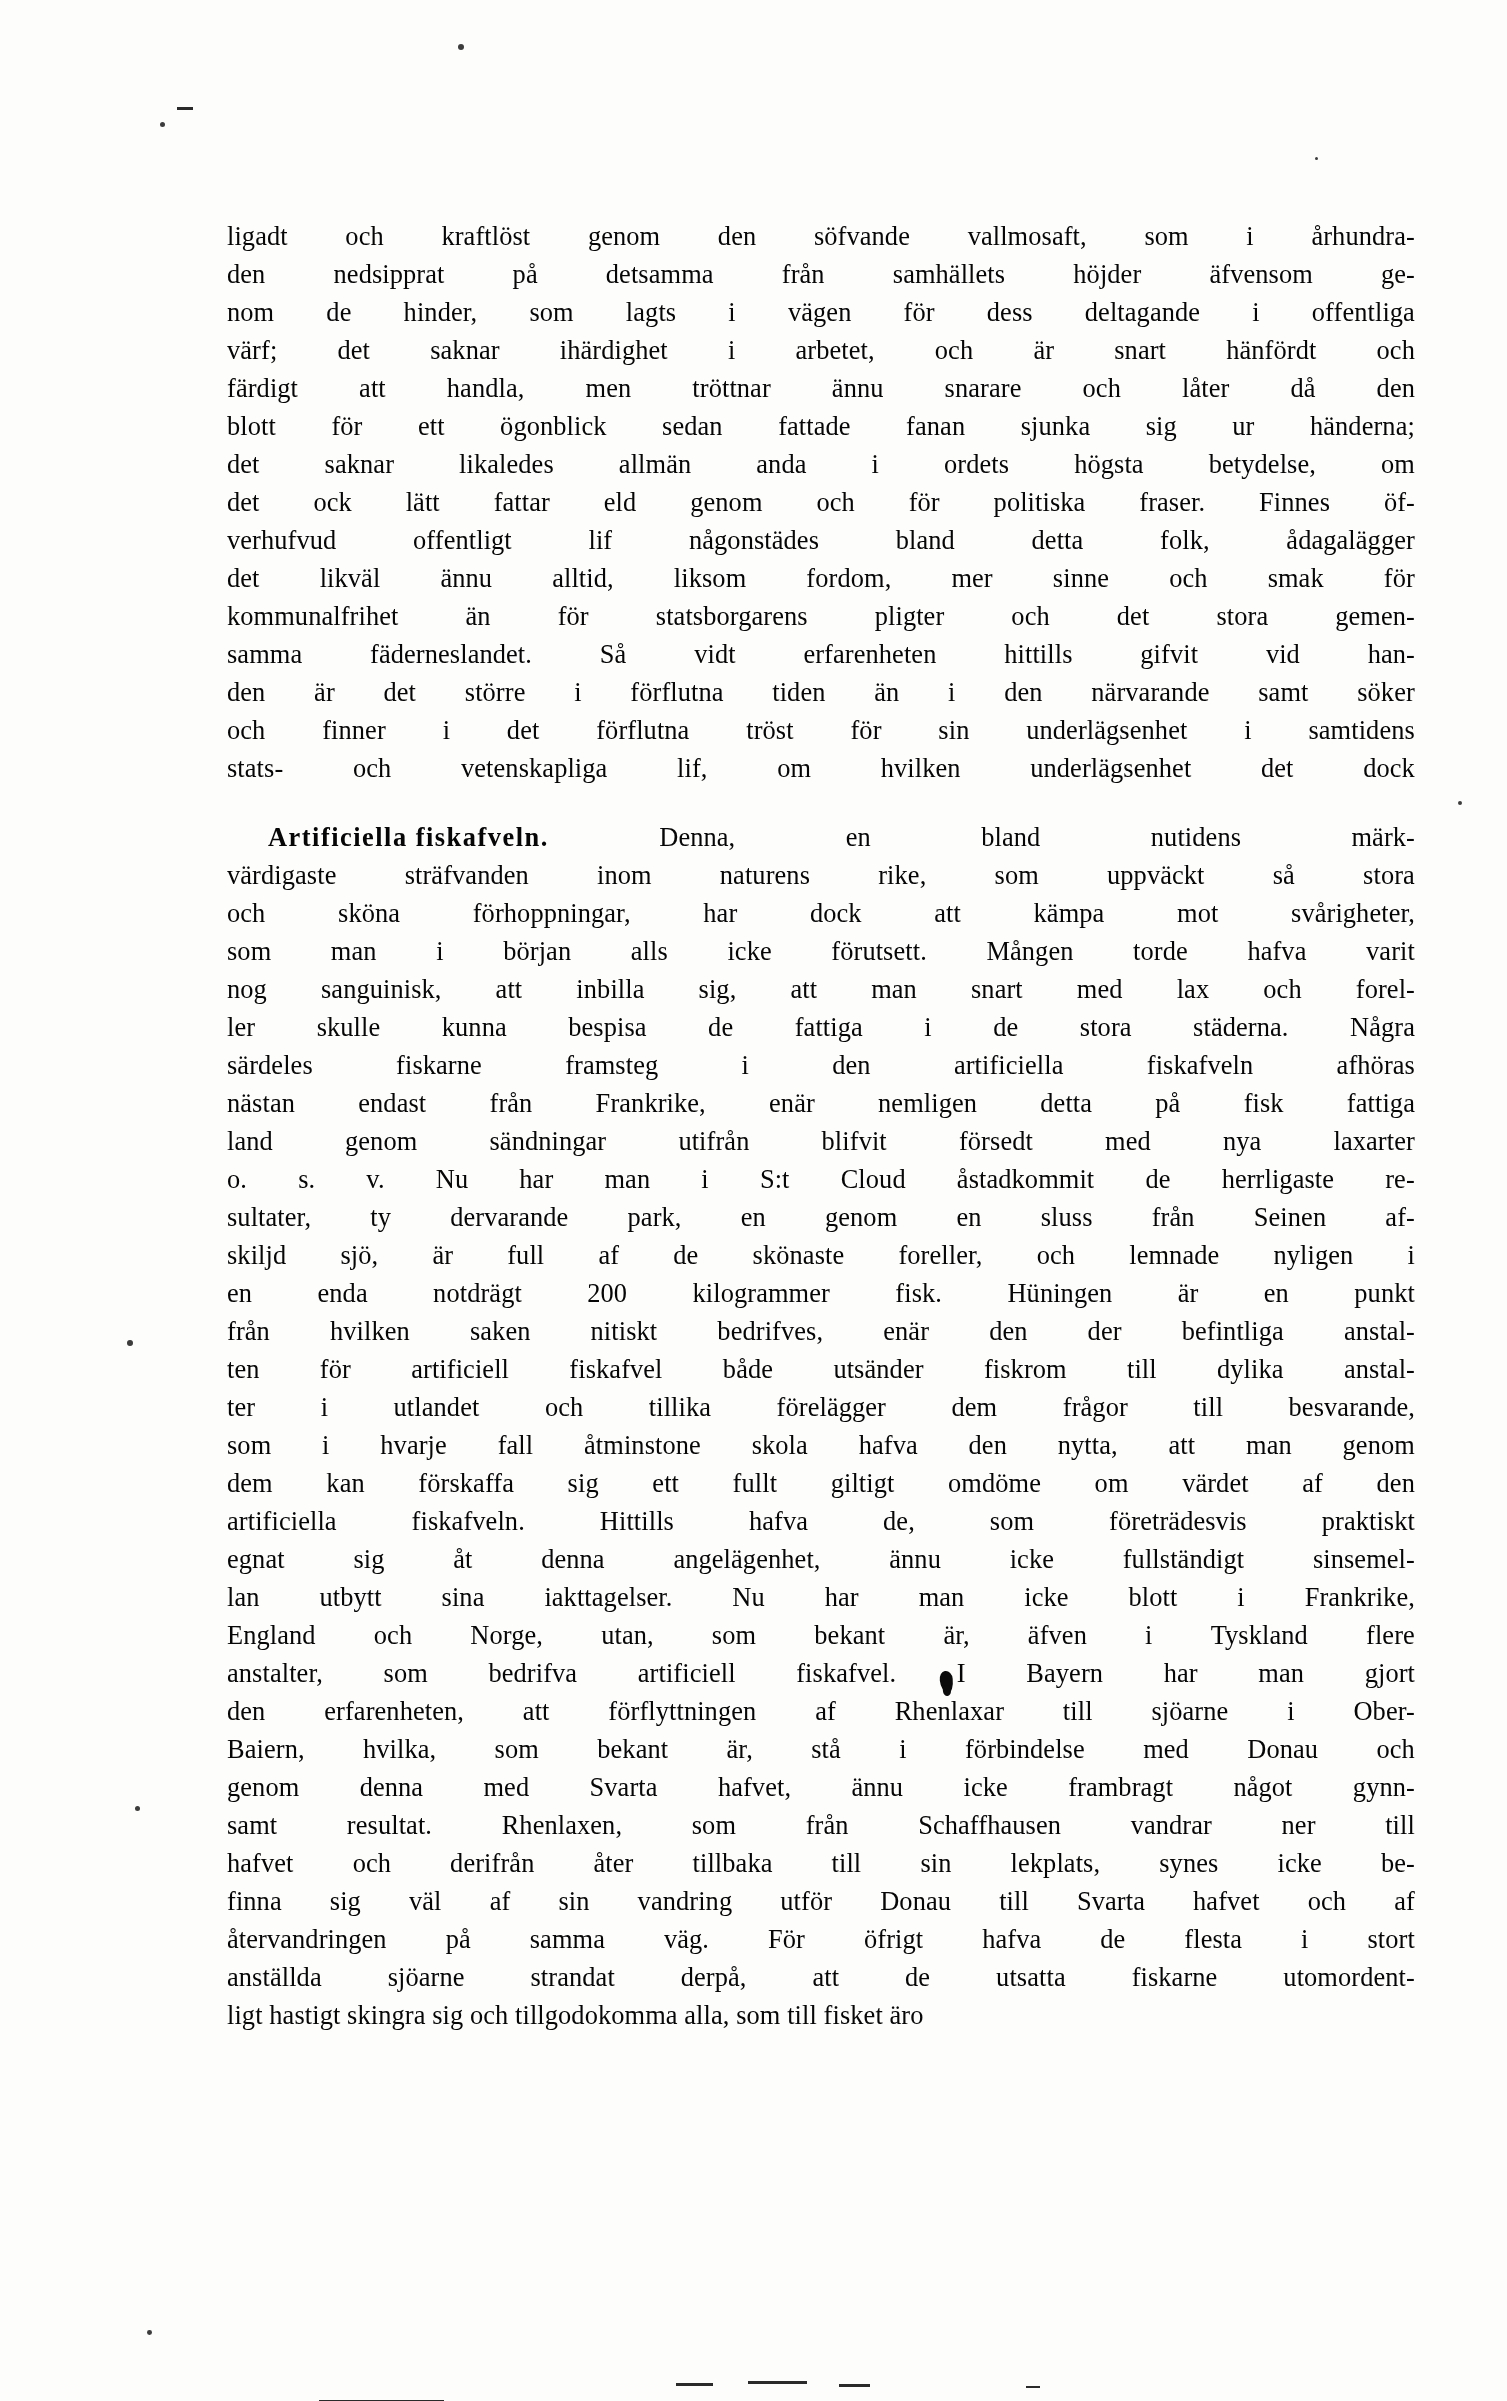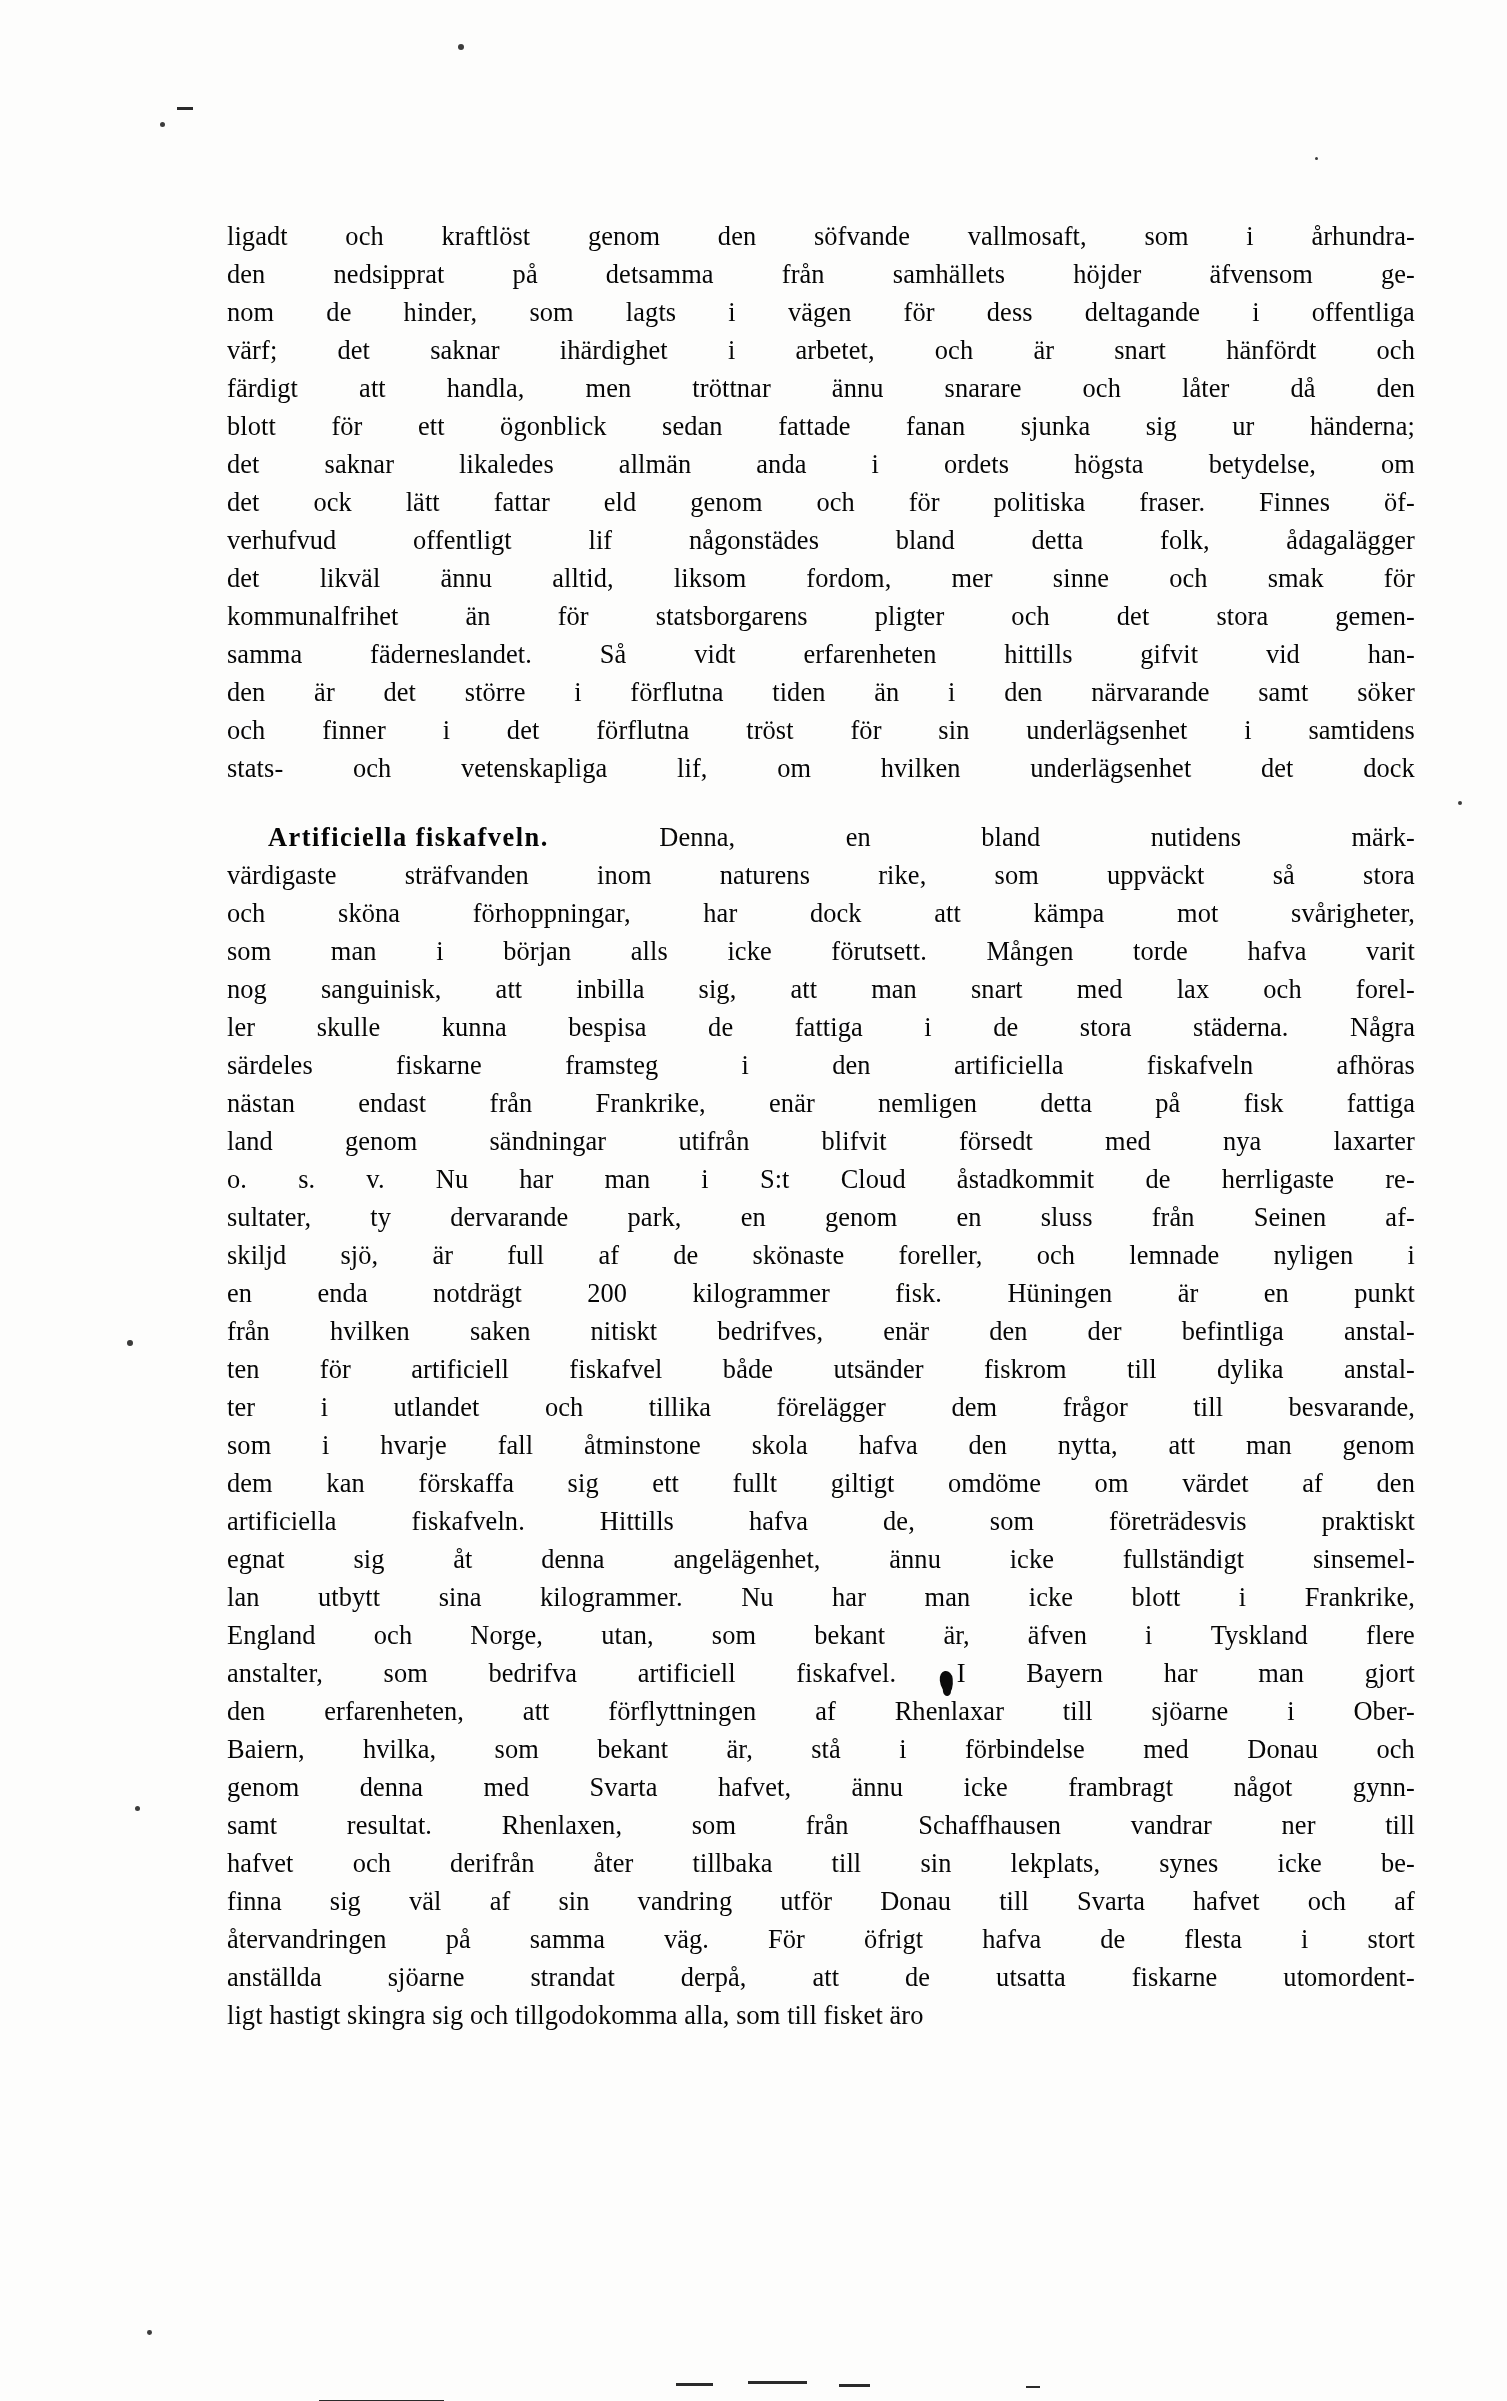--- a/index.html
+++ b/index.html
@@ -158,21 +158,21 @@
         <div class="ln"><span>sultater,</span><span>ty</span><span>dervarande</span><span>park,</span><span>en</span><span>genom</span><span>en</span><span>sluss</span><span>från</span><span>Seinen</span><span>af-</span></div>
         <div class="ln"><span>skiljd</span><span>sjö,</span><span>är</span><span>full</span><span>af</span><span>de</span><span>skönaste</span><span>foreller,</span><span>och</span><span>lemnade</span><span>nyligen</span><span>i</span></div>
         <div class="ln"><span>en</span><span>enda</span><span>notdrägt</span><span>200</span><span>kilogrammer</span><span>fisk.</span><span>Hüningen</span><span>är</span><span>en</span><span>punkt</span></div>
         <div class="ln"><span>från</span><span>hvilken</span><span>saken</span><span>nitiskt</span><span>bedrifves,</span><span>enär</span><span>den</span><span>der</span><span>befintliga</span><span>anstal-</span></div>
         <div class="ln"><span>ten</span><span>för</span><span>artificiell</span><span>fiskafvel</span><span>både</span><span>utsänder</span><span>fiskrom</span><span>till</span><span>dylika</span><span>anstal-</span></div>
         <div class="ln"><span>ter</span><span>i</span><span>utlandet</span><span>och</span><span>tillika</span><span>förelägger</span><span>dem</span><span>frågor</span><span>till</span><span>besvarande,</span></div>
         <div class="ln"><span>som</span><span>i</span><span>hvarje</span><span>fall</span><span>åtminstone</span><span>skola</span><span>hafva</span><span>den</span><span>nytta,</span><span>att</span><span>man</span><span>genom</span></div>
         <div class="ln"><span>dem</span><span>kan</span><span>förskaffa</span><span>sig</span><span>ett</span><span>fullt</span><span>giltigt</span><span>omdöme</span><span>om</span><span>värdet</span><span>af</span><span>den</span></div>
         <div class="ln"><span>artificiella</span><span>fiskafveln.</span><span>Hittills</span><span>hafva</span><span>de,</span><span>som</span><span>företrädesvis</span><span>praktiskt</span></div>
         <div class="ln"><span>egnat</span><span>sig</span><span>åt</span><span>denna</span><span>angelägenhet,</span><span>ännu</span><span>icke</span><span>fullständigt</span><span>sinsemel-</span></div>
-        <div class="ln"><span>lan</span><span>utbytt</span><span>sina</span><span>kilogrammer.</span><span>Nu</span><span>har</span><span>man</span><span>icke</span><span>blott</span><span>i</span><span>Frankrike,</span></div>
+        <div class="ln"><span>lan</span><span>utbytt</span><span>sina</span><span>iakttagelser.</span><span>Nu</span><span>har</span><span>man</span><span>icke</span><span>blott</span><span>i</span><span>Frankrike,</span></div>
         <div class="ln"><span>England</span><span>och</span><span>Norge,</span><span>utan,</span><span>som</span><span>bekant</span><span>är,</span><span>äfven</span><span>i</span><span>Tyskland</span><span>flere</span></div>
         <div class="ln"><span>anstalter,</span><span>som</span><span>bedrifva</span><span>artificiell</span><span>fiskafvel.</span><span>I</span><span>Bayern</span><span>har</span><span>man</span><span>gjort</span></div>
         <div class="ln"><span>den</span><span>erfarenheten,</span><span>att</span><span>förflyttningen</span><span>af</span><span>Rhenlaxar</span><span>till</span><span>sjöarne</span><span>i</span><span>Ober-</span></div>
         <div class="ln"><span>Baiern,</span><span>hvilka,</span><span>som</span><span>bekant</span><span>är,</span><span>stå</span><span>i</span><span>förbindelse</span><span>med</span><span>Donau</span><span>och</span></div>
         <div class="ln"><span>genom</span><span>denna</span><span>med</span><span>Svarta</span><span>hafvet,</span><span>ännu</span><span>icke</span><span>frambragt</span><span>något</span><span>gynn-</span></div>
         <div class="ln"><span>samt</span><span>resultat.</span><span>Rhenlaxen,</span><span>som</span><span>från</span><span>Schaffhausen</span><span>vandrar</span><span>ner</span><span>till</span></div>
         <div class="ln"><span>hafvet</span><span>och</span><span>derifrån</span><span>åter</span><span>tillbaka</span><span>till</span><span>sin</span><span>lekplats,</span><span>synes</span><span>icke</span><span>be-</span></div>
         <div class="ln"><span>finna</span><span>sig</span><span>väl</span><span>af</span><span>sin</span><span>vandring</span><span>utför</span><span>Donau</span><span>till</span><span>Svarta</span><span>hafvet</span><span>och</span><span>af</span></div>
         <div class="ln"><span>återvandringen</span><span>på</span><span>samma</span><span>väg.</span><span>För</span><span>öfrigt</span><span>hafva</span><span>de</span><span>flesta</span><span>i</span><span>stort</span></div>
         <div class="ln"><span>anställda</span><span>sjöarne</span><span>strandat</span><span>derpå,</span><span>att</span><span>de</span><span>utsatta</span><span>fiskarne</span><span>utomordent-</span></div>

